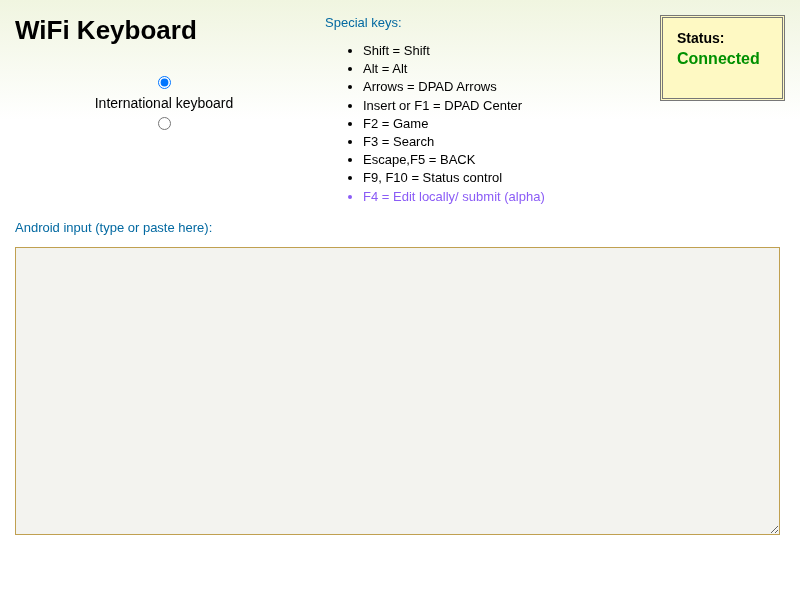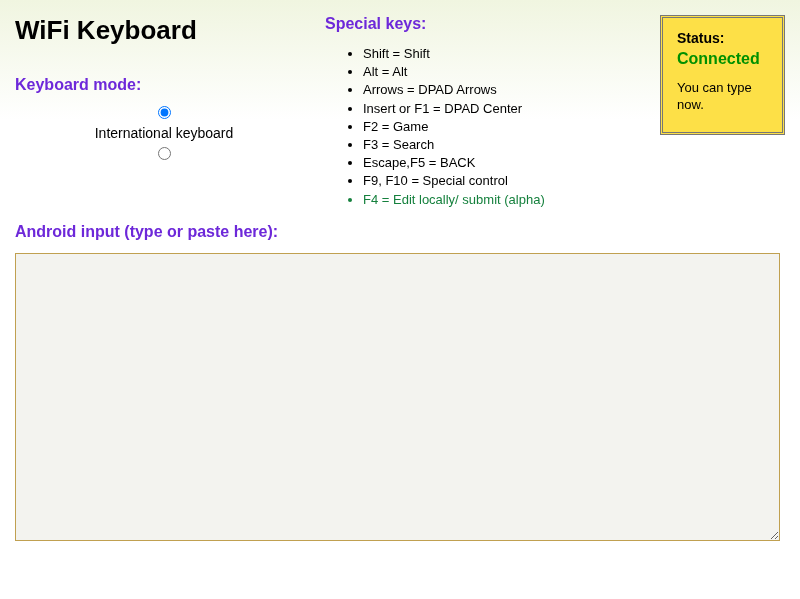--- a/index.html
+++ b/index.html
@@ -30,24 +30,24 @@
     .right-col {
       flex: 0 0 125px;
     }
     h1 {
       font-size: 26px;
       font-weight: bold;
       margin-bottom: 30px;
       color: #000;
     }
     h2 {
-      font-size: 16px;
-      font-weight: bold;
+      font-size: 13px;
+      font-weight: normal;
       margin-bottom: 12px;
-      color: #6d28d9;
+      color: #0369a1;
     }
     .radio-group {
       padding-left: 8px;
     }
     .radio-option {
       display: flex;
       align-items: center;
       gap: 6px;
       margin-bottom: 6px;
       font-size: 14px;
@@ -61,26 +61,26 @@
       list-style: disc;
       padding-left: 38px;
       font-size: 13px;
       font-family: Arial, sans-serif;
       line-height: 1.4;
     }
     .special-keys li {
       margin-bottom: 0;
     }
     .special-keys li.alpha {
-      color: #15803d;
+      color: #8b5cf6;
     }
     .status-box {
       border: 3px double #777;
       padding: 12px 14px 18px 14px;
-      background: #fde047;
+      background: #fef9c3;
     }
     .status-box h3 {
       font-size: 14px;
       font-weight: bold;
       margin-bottom: 4px;
     }
     .status-value {
       color: #009000;
       font-weight: bold;
       font-size: 16px;
@@ -108,21 +108,20 @@
       resize: both;
       outline: none;
     }
   </style>
 </head>
 <body>
 
 <div class="top-row">
   <div class="left-col">
     <h1>WiFi Keyboard</h1>
-    <h2>Keyboard mode:</h2>
     <div class="radio-group">
       <label class="radio-option">
         <input type="radio" name="kbmode" checked="" style="">
         <span>International keyboard</span>
       </label>
       <label class="radio-option">
         <input type="radio" name="kbmode" style="">
       </label>
     </div>
   </div>
@@ -130,30 +129,29 @@
   <div class="mid-col special-keys">
     <h2>Special keys:</h2>
     <ul>
       <li>Shift = Shift</li>
       <li>Alt = Alt</li>
       <li>Arrows = DPAD Arrows</li>
       <li>Insert or F1 = DPAD Center</li>
       <li>F2 = Game</li>
       <li>F3 = Search</li>
       <li>Escape,F5 = BACK</li>
-      <li>F9, F10 = Special control</li>
+      <li>F9, F10 = Status control</li>
       <li class="alpha">F4 = Edit locally/ submit (alpha)</li>
     </ul>
   </div>
 
   <div class="right-col">
     <div class="status-box">
       <h3>Status:</h3>
       <div class="status-value">Connected</div>
-      <div class="status-msg">You can type now.</div>
     </div>
   </div>
 </div>
 
 <div class="input-section">
   <h2>Android input (type or paste here):</h2>
   <textarea style=""></textarea>
 </div>
 
 </body></html>

